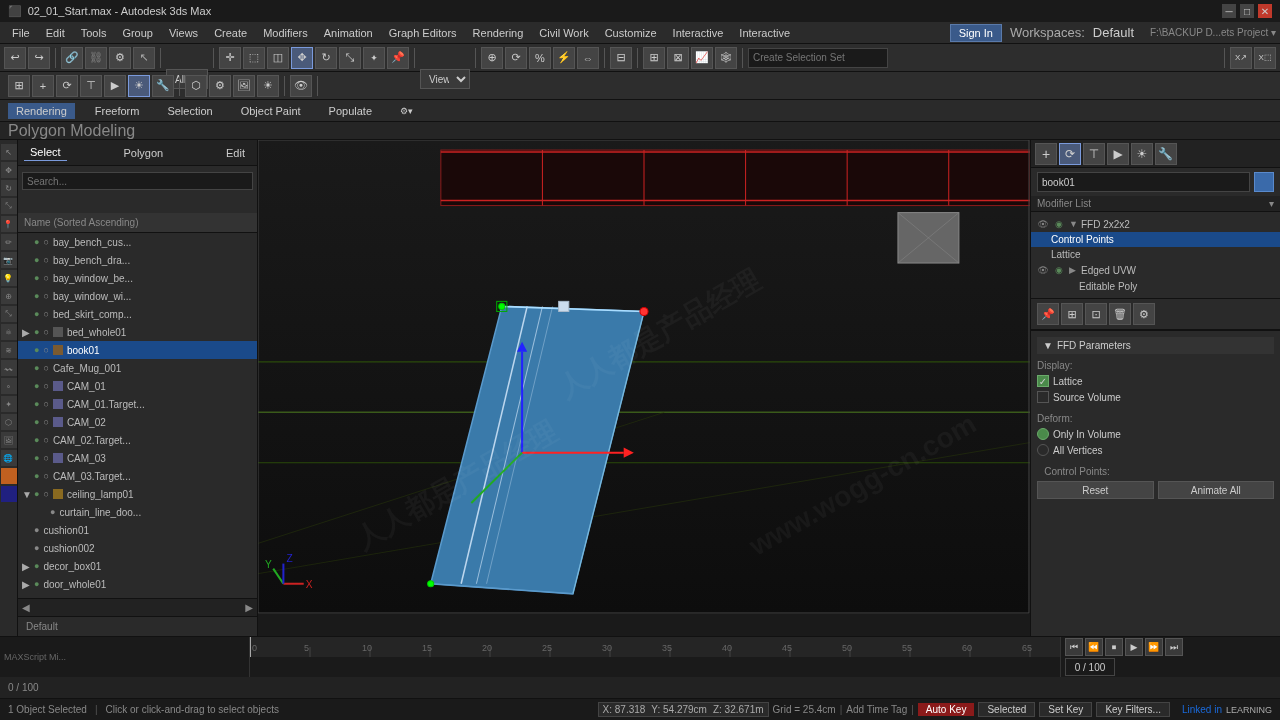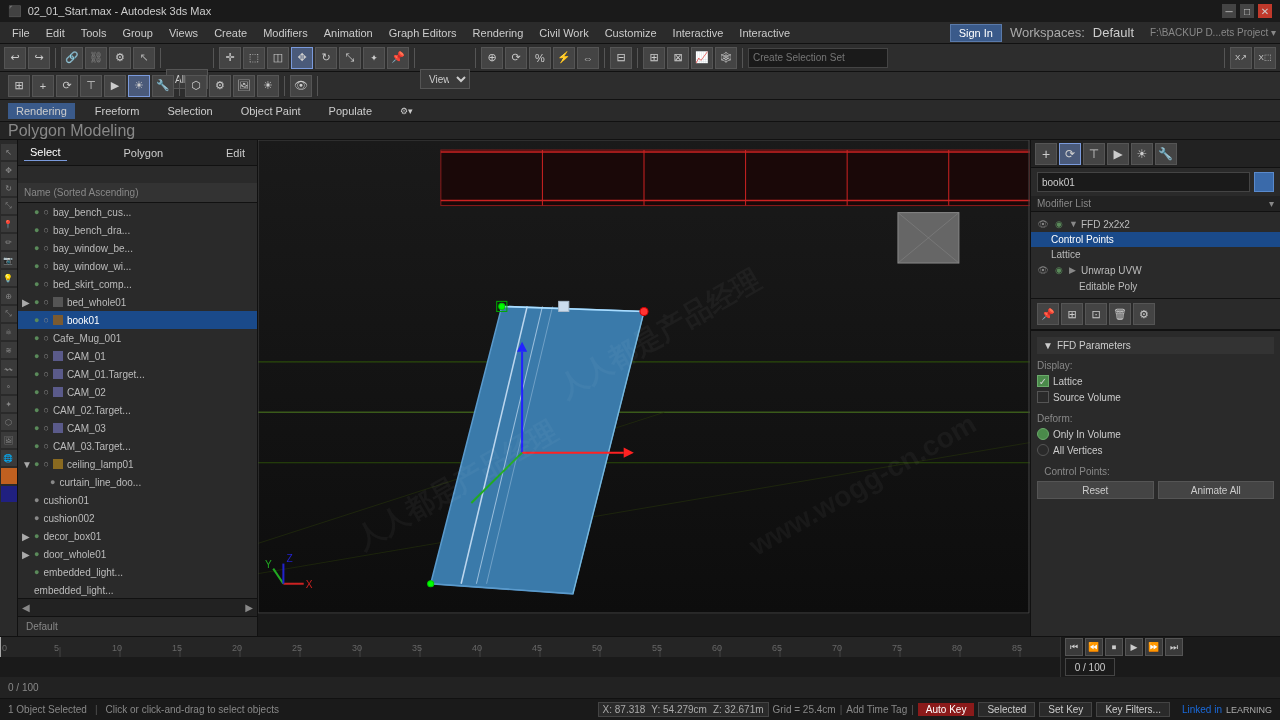--- a/index.html
+++ b/index.html
@@ -245,20 +245,23 @@
     <div class="lp-btn" style="background:#c06020; width:16px; height:16px;"></div>
     <div class="lp-btn" style="background:#202080; width:16px; height:16px;"></div>
   </div>
 
   <div id="scene-panel">
     <div id="scene-header">
       <span class="scene-tab active">Select</span>
       <span class="scene-tab">Polygon</span>
       <span class="scene-tab">Edit</span>
     </div>
+    <div style="padding:2px 4px;">
+      <input id="scene-search" placeholder="Search..." style="">
+    </div>
     <div id="scene-filter">Name (Sorted Ascending)</div>
     <div id="scene-list">
 
       <div class="scene-item">
         <span class="si-expand"></span>
         <span style="color:#5a8a5a; margin-right:2px; font-size:9px;">●</span>
         <span style="color:#888; margin-right:2px; font-size:9px;">○</span>
         <span class="si-name">bay_bench_cus...</span>
       </div>
       <div class="scene-item">
@@ -509,21 +512,21 @@
       <div class="mod-item sub selected">
         <span style="flex:1;">Control Points</span>
       </div>
       <div class="mod-item sub">
         <span>Lattice</span>
       </div>
       <div class="mod-item">
         <span class="mod-eye">👁</span>
         <span class="mod-eye" style="color:#5a8a5a;">◉</span>
         <span class="mod-expand">▶</span>
-        <span style="margin-left:2px;">Unwrap UVW</span>
+        <span style="margin-left:2px;">Edged UVW</span>
       </div>
       <div class="mod-item">
         <span class="mod-eye" style="opacity:0;"></span>
         <span class="mod-eye" style="opacity:0;"></span>
         <span class="mod-expand" style="opacity:0;"></span>
         <span>Editable Poly</span>
       </div>
     </div>
 
     <div style="display:flex; gap:2px; padding:4px 6px; border-top:1px solid #111; border-bottom:1px solid #111;">
@@ -572,20 +575,23 @@
           <button class="param-btn">Reset</button>
           <button class="param-btn">Animate All</button>
         </div>
       </div>
     </div>
   </div>
 </div>
 
 <div style="height:40px; background:#1a1a1a; display:flex; border-top:1px solid #111;">
 
+  <div style="width:250px; height:40px; background:#1a1a1a; border-right:1px solid #333; display:flex; flex-direction:column; justify-content:center; padding:0 4px;">
+    <div style="font-size:9px; color:#666; padding:1px 0;">MAXScript Mi...</div>
+  </div>
 
   <div style="flex:1; height:40px; background:#1a1a1a; position:relative; overflow:hidden;">
     <div style="height:20px; background:#252525; display:flex; align-items:center; border-bottom:1px solid #333;">
 
       <svg width="100%" height="20">
         <rect width="100%" height="20" fill="#252525"></rect>
 
         <line x1="0" y1="0" x2="0" y2="20" stroke="#555" stroke-width="1"></line>
         <text x="2" y="14" fill="#666" font-size="9">0</text>
         <line x1="60" y1="10" x2="60" y2="20" stroke="#444" stroke-width="1"></line>

